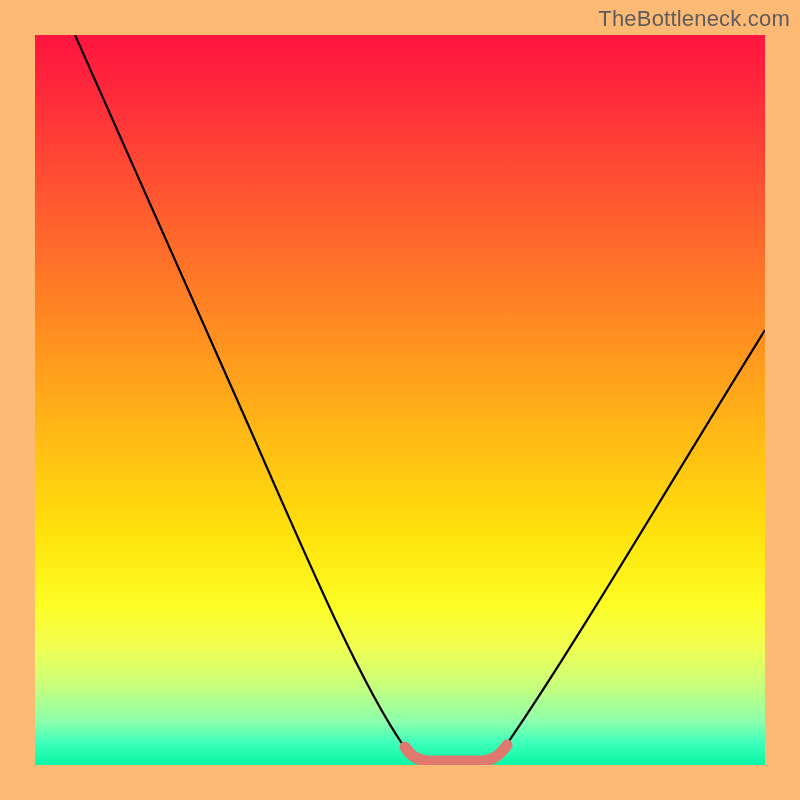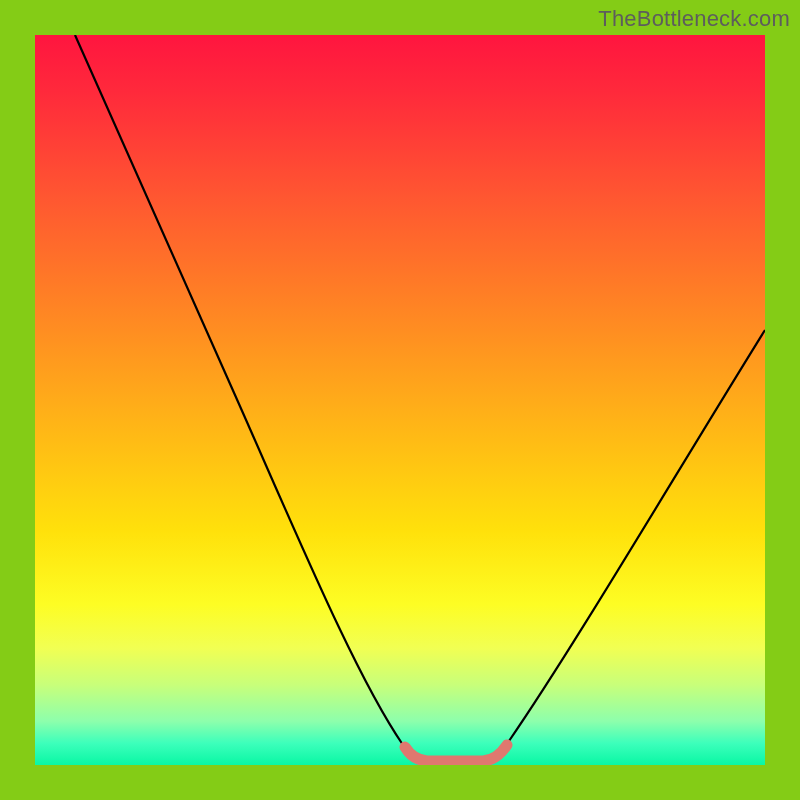--- a/index.html
+++ b/index.html
@@ -8,21 +8,21 @@
     width: 800px;
     height: 800px;
     overflow: hidden;
     background: #000;
     font-family: Arial, Helvetica, sans-serif;
   }
   .frame {
     position: relative;
     width: 800px;
     height: 800px;
-    background: #84cc16;
+    background: #fdba74;
   }
   .attribution {
     position: absolute;
     top: 6px;
     right: 10px;
     color: #5d5d5d;
     font-size: 22px;
     font-weight: 500;
     letter-spacing: 0.2px;
     z-index: 10;

